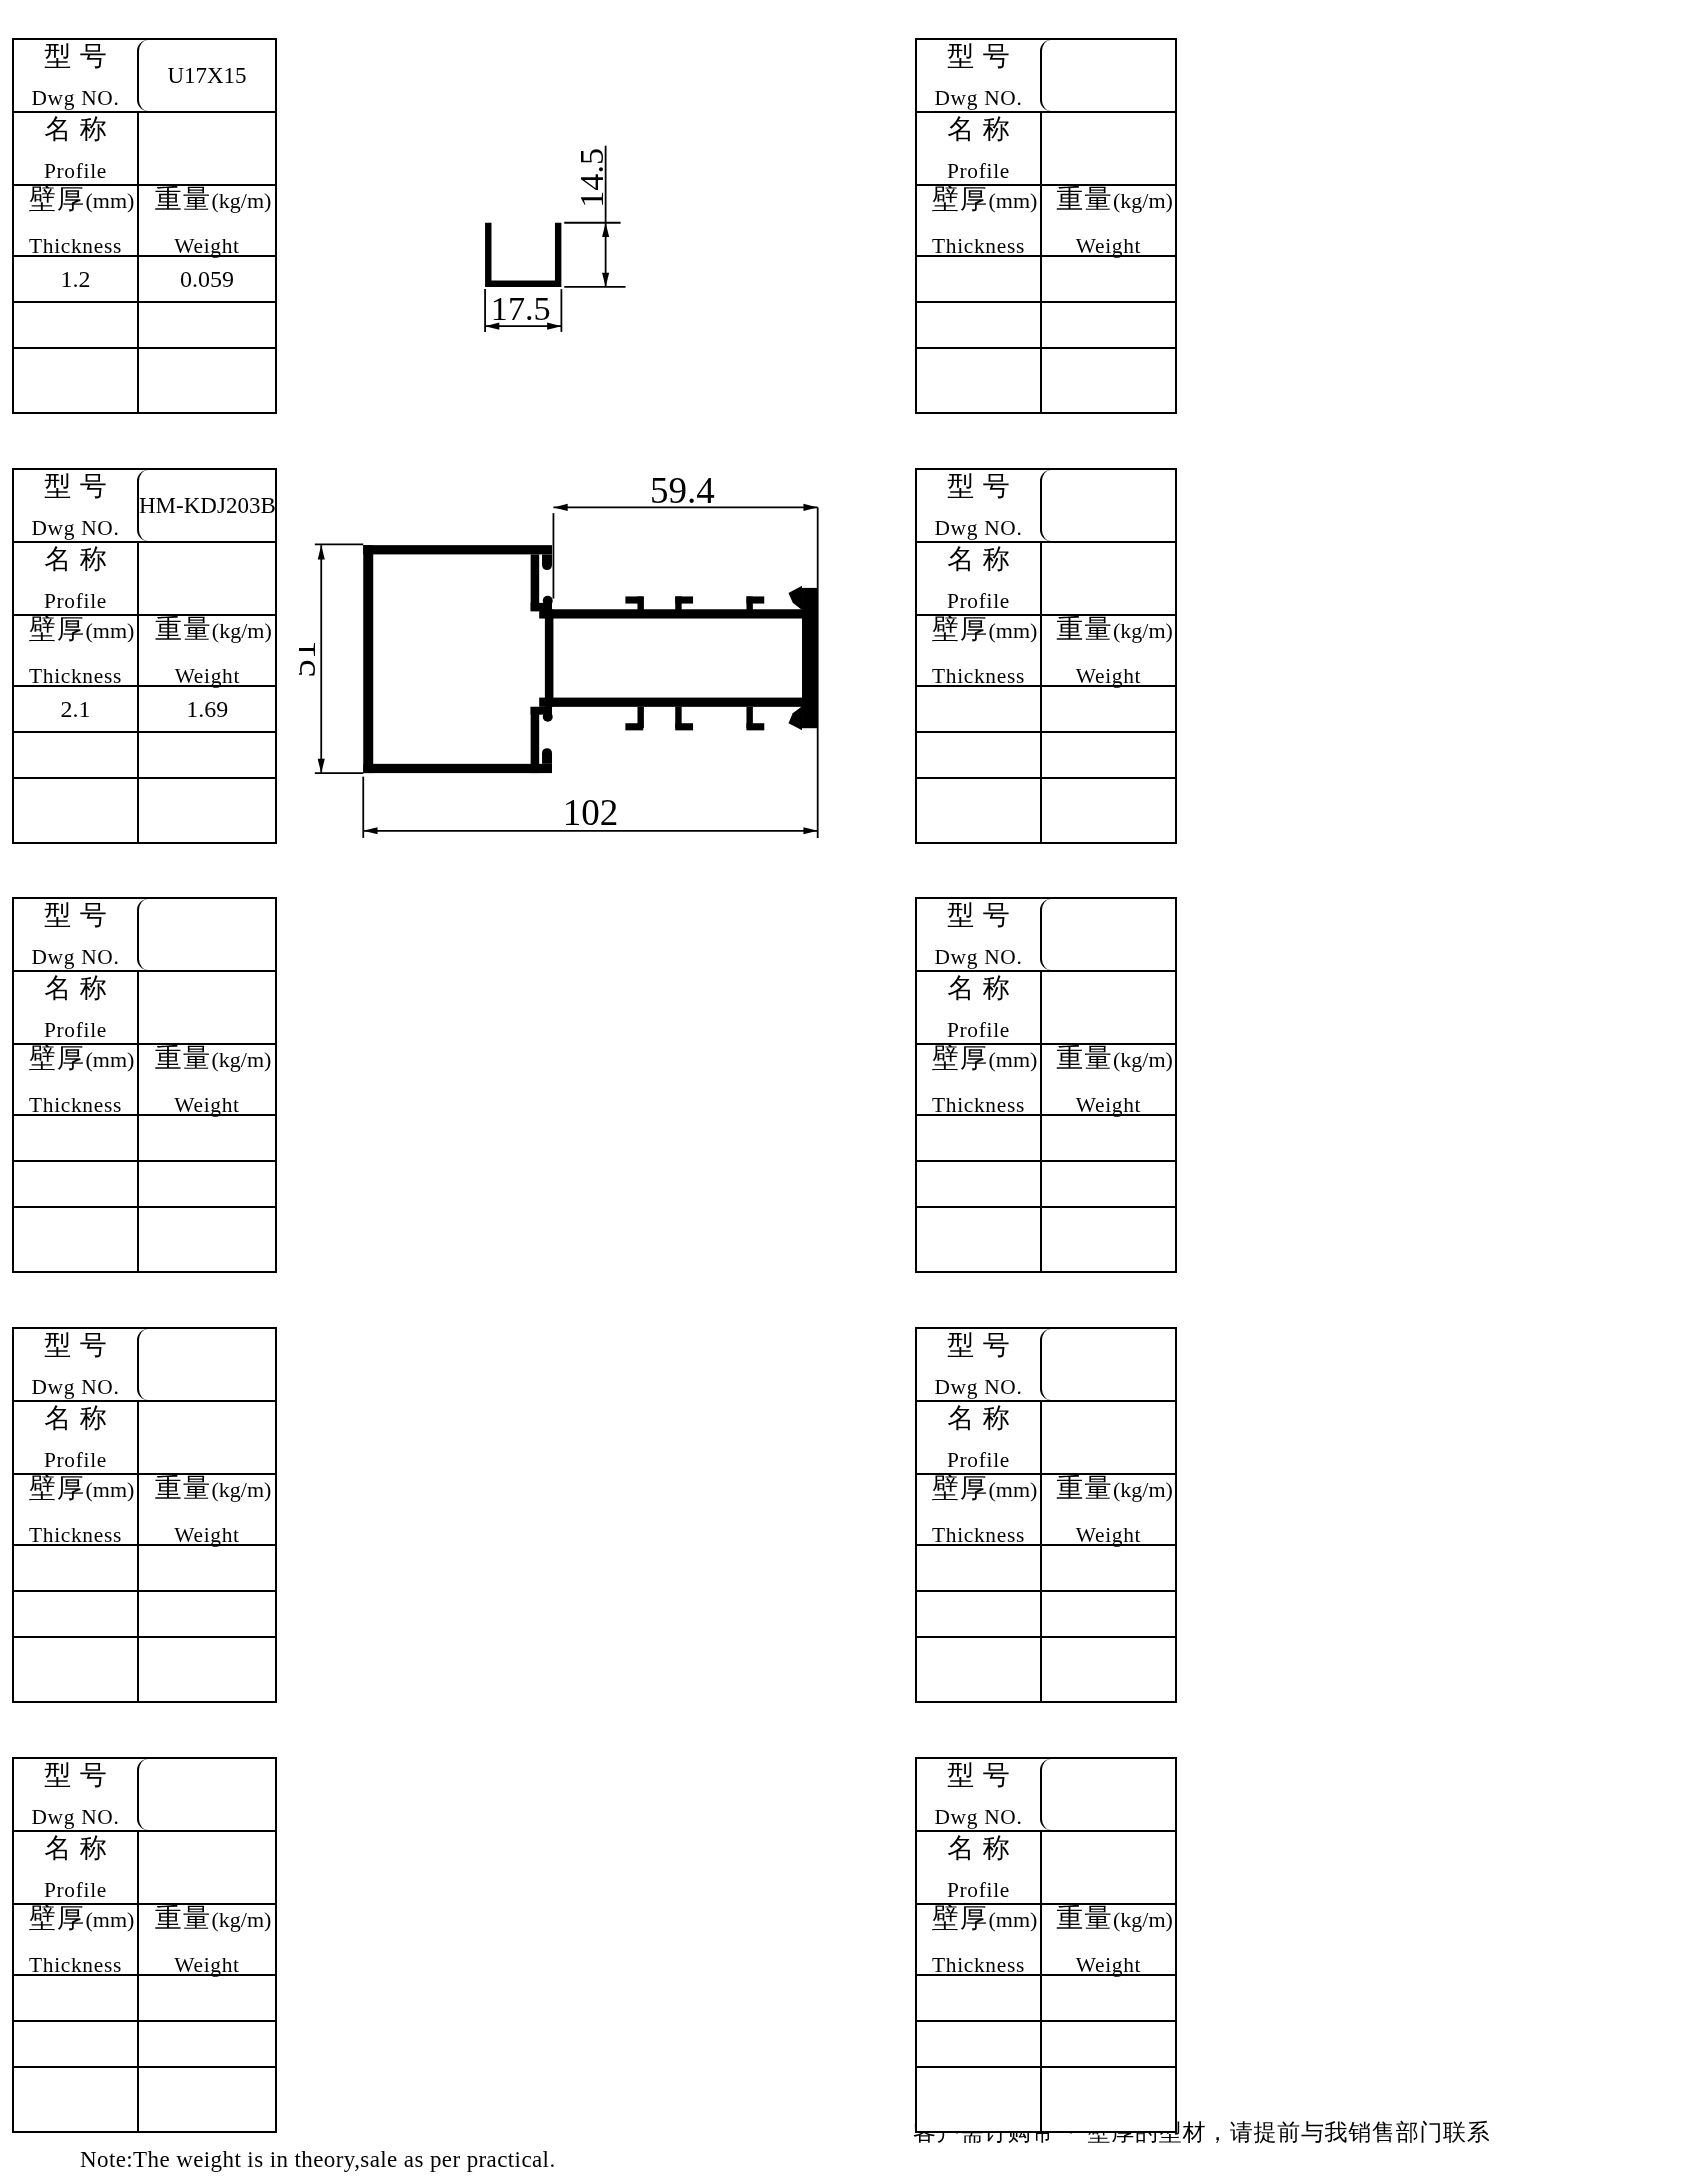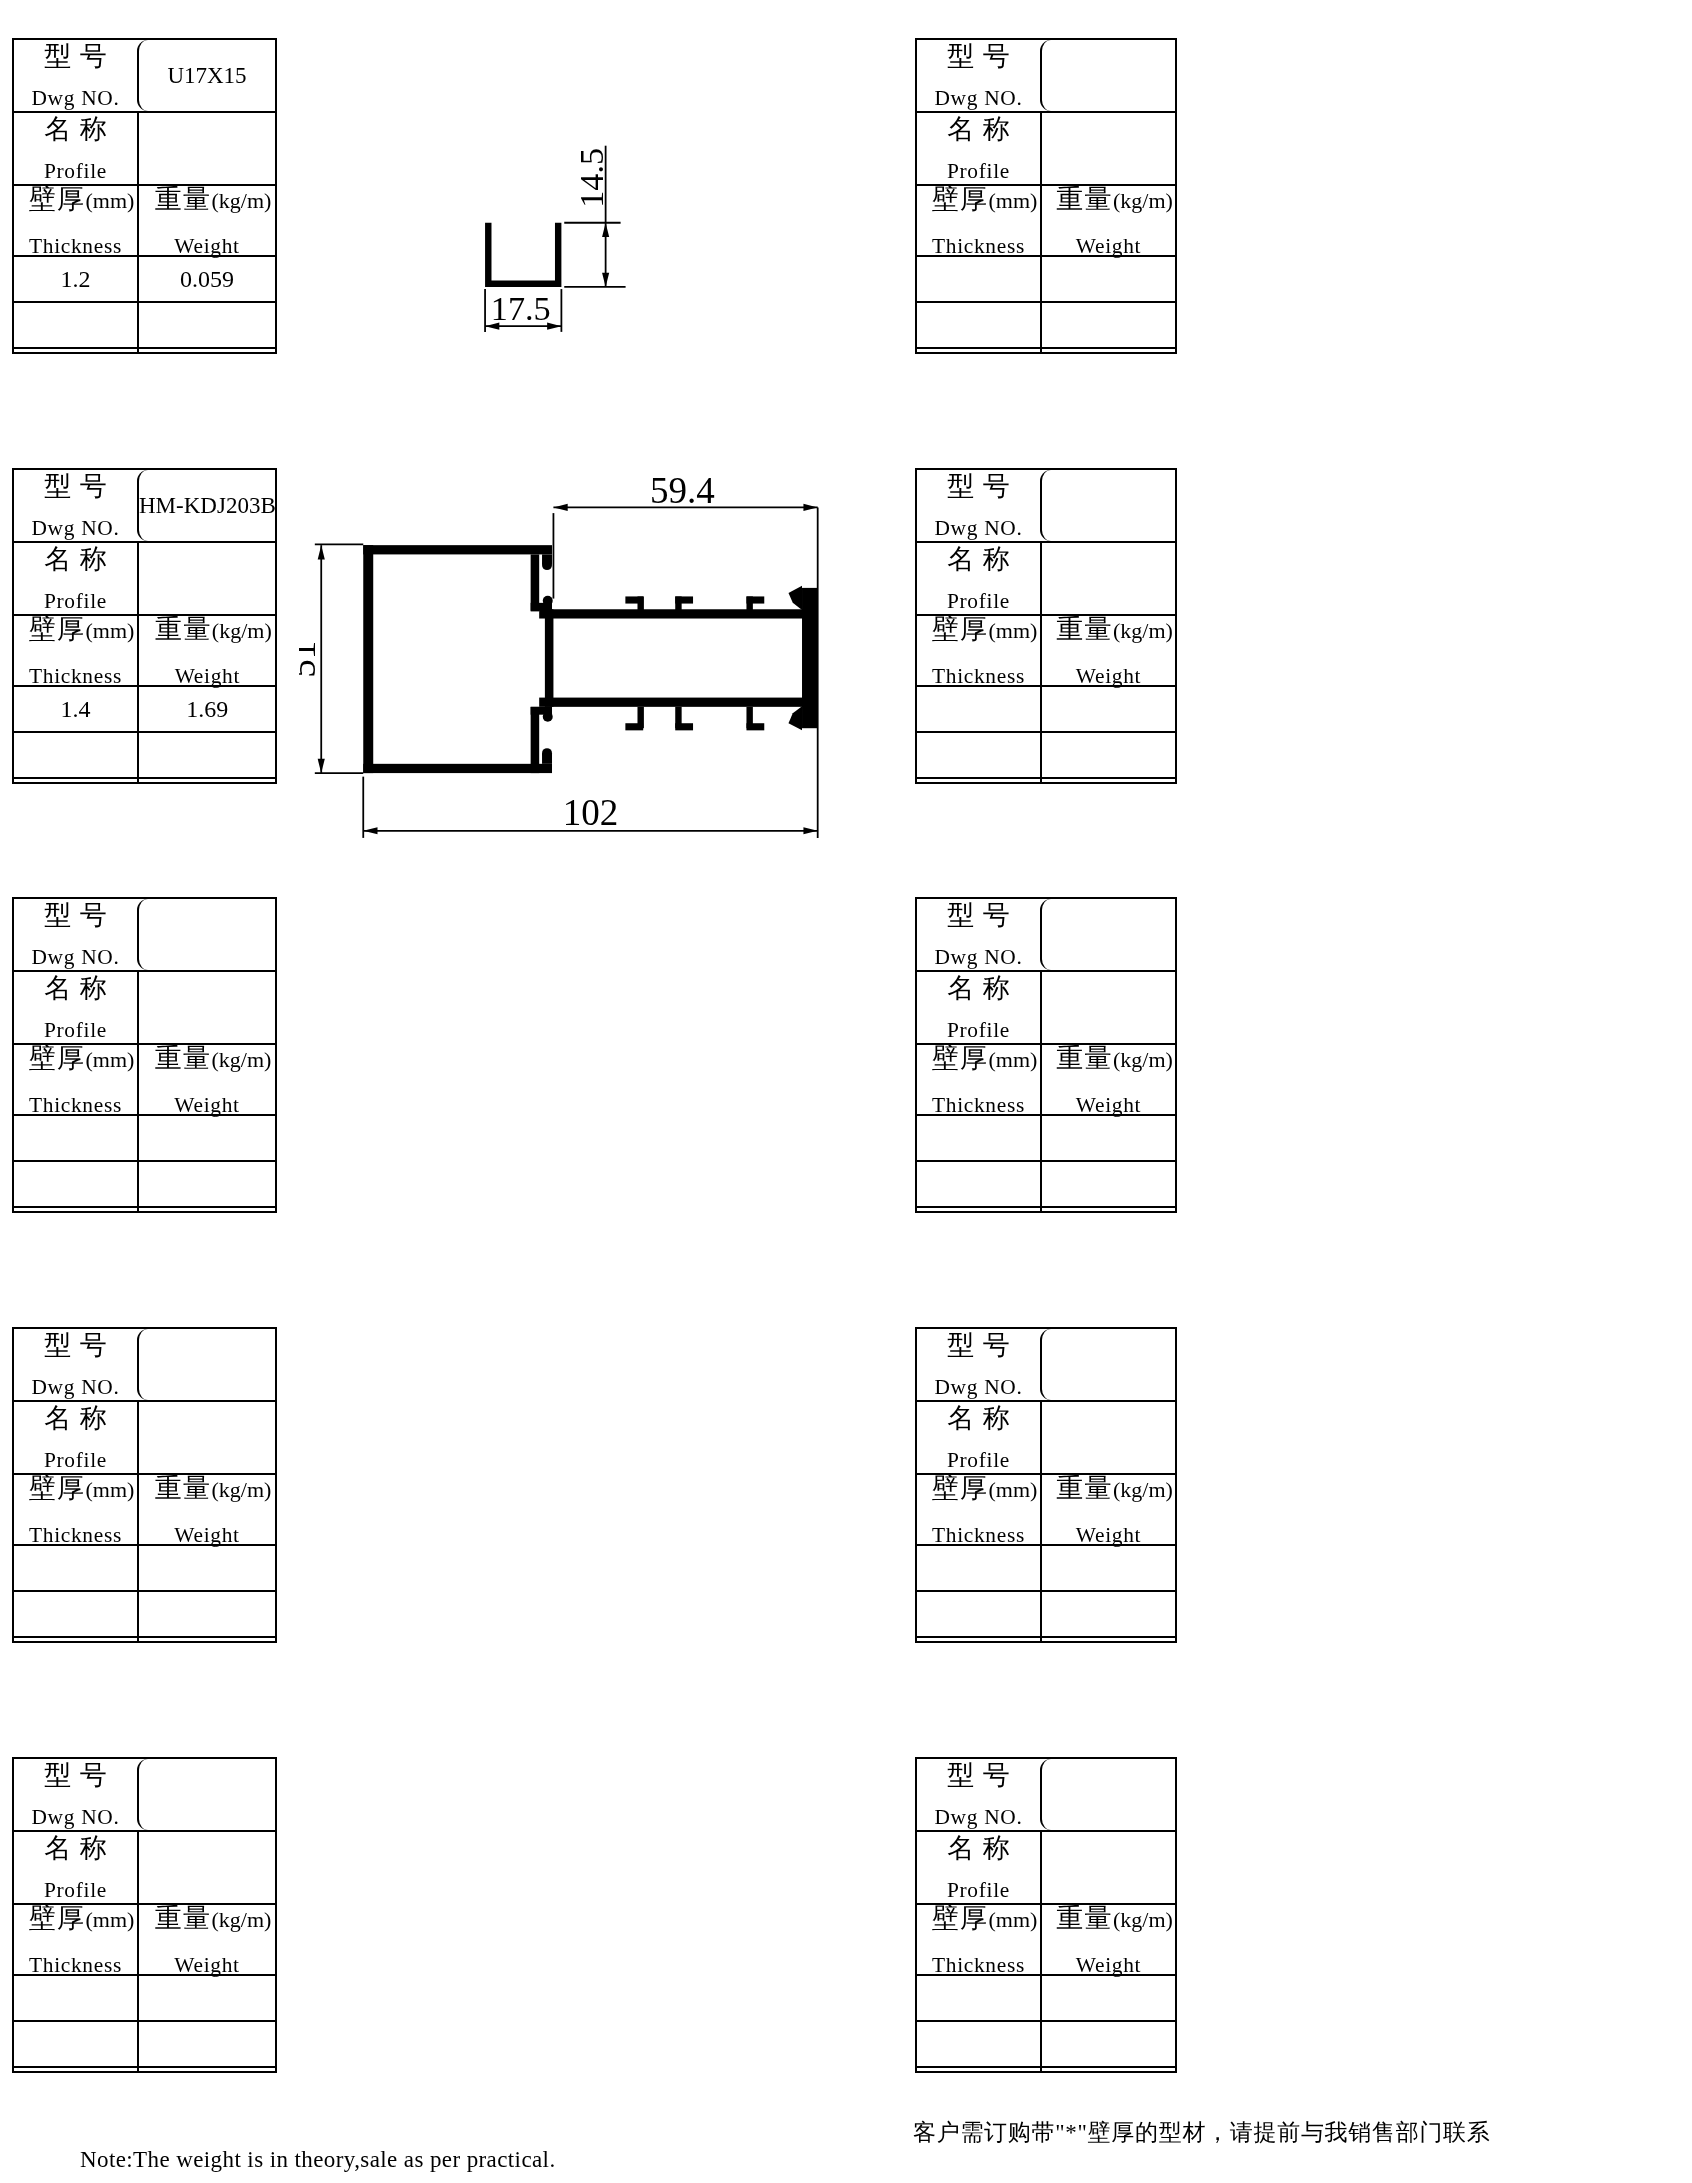--- a/index.html
+++ b/index.html
@@ -1,20 +1,20 @@
 <!DOCTYPE html>
 <html style="font-size:11.4px"><head>
 <meta charset="utf-8">
 <style>
   html,body{margin:0;padding:0;background:#e8e8e8;}
   #page{position:relative;width:1693px;height:2183px;background:#ffffff;
         font-family:"Liberation Serif","DejaVu Serif",serif;color:#000;overflow:hidden;}
 
   
-  .ptable{position:absolute;height:316px;border:2.1px solid #000;box-sizing:border-box;
+  .ptable{position:absolute;height:376px;border:2.1px solid #000;box-sizing:border-box;
           display:grid;grid-template-columns:123px 1fr;grid-template-rows:71px 73px 71px 46px 46px auto;
           background:#fff;}
   .cell{border-left:2.1px solid #000;border-top:2.1px solid #000;
         display:flex;flex-direction:column;align-items:center;justify-content:center;
         overflow:visible;text-align:center;}
   .cell.c0{border-left:none;}
   .cell.r0{border-top:none;}
   .cjk-big{font-size:27px;line-height:33px;letter-spacing:8.6px;padding-left:8.6px;white-space:nowrap;}
   .en-sub{font-size:21.4px;line-height:27px;letter-spacing:0.7px;white-space:nowrap;margin-top:12px;}
   .cjk-mid{font-size:27px;letter-spacing:1.4px;margin-left:12px;}
@@ -184,21 +184,21 @@
       </div>
       <div class="en-sub">Thickness</div>
     </div>
     <div class="cell">
       <div class="hline">
         <span class="cjk-mid">重量</span><span class="unit">(kg/m)</span>
       </div>
       <div class="en-sub">Weight</div>
     </div>
 
-    <div class="cell c0 val">1.4</div>
+    <div class="cell c0 val">2.1</div>
     <div class="cell val">1.69</div>
     <div class="cell c0 val"></div>
     <div class="cell val"></div>
     <div class="cell c0 val"></div>
     <div class="cell val"></div>
   </div>
     <div class="ptable" style="left: 12px; top: 897px; width: 265px;">
     <div class="cell c0 r0">
       <div class="cjk-big">型号</div>
       <div class="en-sub">Dwg NO.</div>

